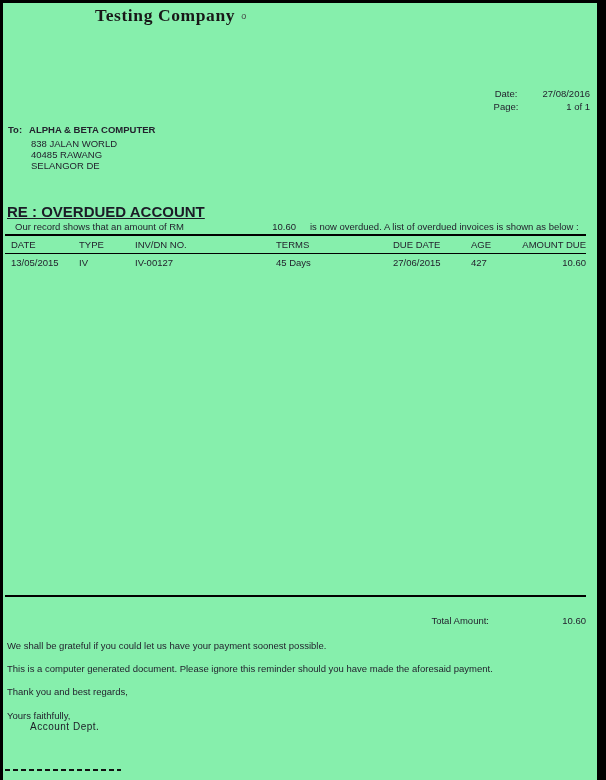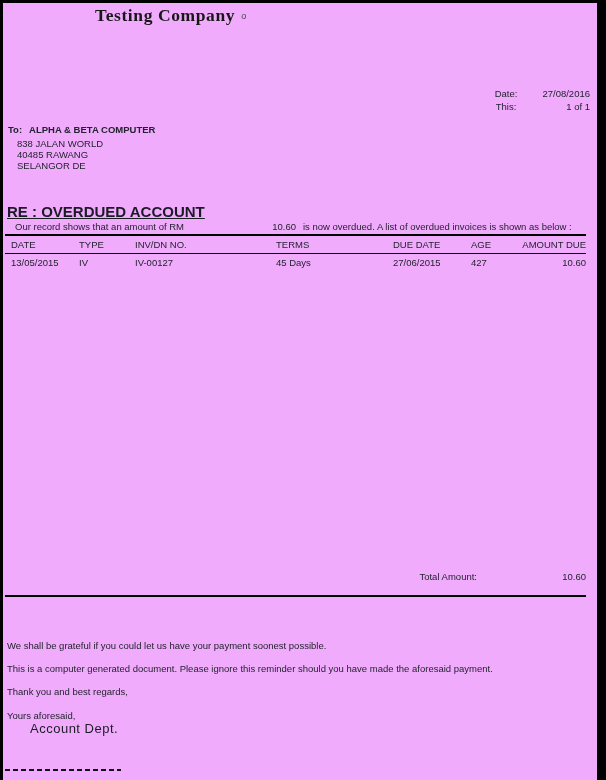--- a/index.html
+++ b/index.html
@@ -3,21 +3,21 @@
 <meta charset="utf-8">
 <style>
   * { margin: 0; padding: 0; box-sizing: border-box; }
   html, body { width: 606px; height: 780px; background: #4a4a4a; }
   body { font-family: "Liberation Sans", sans-serif; }
 
   .report-page {
     position: relative;
     width: 606px;
     height: 780px;
-    background: #f0abfc;
+    background: #86efac;
     border-top: 3px solid #000;
     border-left: 3px solid #000;
     border-right: 9px solid #000;
     overflow: hidden;
     color: #23232e;
     font-size: 9.5px;
   }
 
   .company-title {
     position: absolute;
@@ -44,72 +44,71 @@
     top: 84px; right: 7px;
     line-height: 13px;
   }
   .meta-row { display: flex; }
   .meta-label { width: 36px; text-align: center; }
   .meta-value { width: 60px; text-align: right; margin-left: 6px; }
 
   .recipient-block { position: absolute; left: 2px; top: 121px; }
   .recipient-line1 { margin-left: 3px; margin-bottom: 2px; line-height: 12px; font-weight: bold; }
   .recipient-name { margin-left: 7px; }
-  .recipient-addr { margin-left: 12px; line-height: 11px; }
+  .recipient-addr { margin-left: 26px; line-height: 11px; }
 
   .subject-heading {
     position: absolute;
     left: 4px; top: 200px;
     font-size: 15px;
     font-weight: bold;
     text-decoration: underline;
     color: #1b1b26;
   }
 
   .intro-line {
     position: absolute;
     left: 12px; top: 218px;
     display: flex;
     white-space: nowrap;
   }
   .intro-amount { display: inline-block; width: 112px; text-align: right; }
-  .intro-part2 { margin-left: 7px; }
+  .intro-part2 { margin-left: 14px; }
 
   .invoice-table { position: absolute; left: 2px; top: 231px; width: 581px; }
   .rule-thick { height: 2px; background: #000; }
   .rule-thin { height: 1px; background: #000; }
   .tbl-grid {
     display: grid;
     grid-template-columns: 68px 56px 141px 117px 78px 26px 1fr;
     padding: 3px 0 3px 6px;
     white-space: nowrap;
   }
   .tbl-grid .c-age { text-align: left; }
   .tbl-grid .c-amt { text-align: right; }
 
   .total-rule { position: absolute; left: 2px; top: 592px; width: 581px; height: 2px; background: #000; }
   .total-row {
     position: absolute;
-    left: 2px; top: 568px; width: 581px;
+    left: 2px; top: 612px; width: 581px;
     display: flex;
     justify-content: flex-end;
-    gap: 12px;
   }
   .total-value { display: inline-block; width: 97px; text-align: right; }
 
   .closing-line { position: absolute; left: 4px; white-space: nowrap; }
   .l1 { top: 637px; text-align: center; }
   .l2 { top: 660px; }
   .l3 { top: 683px; }
   .l4 { top: 707px; }
 
   .signature-name {
     position: absolute;
     left: 27px; top: 718px;
-    font-size: 13px;
+    font-size: 10px;
     letter-spacing: 0.5px;
     color: #1c1c26;
   }
   .signature-dashes {
     position: absolute;
     left: 2px; top: 766px;
     width: 116px; height: 2px;
     background: repeating-linear-gradient(90deg, #111 0px, #111 5px, transparent 5px, transparent 8px);
   }
 </style>
@@ -121,21 +120,21 @@
   <div class="company-title">
     <span>Testing Company</span><span class="company-suffix">o</span>
   </div>
 
   <div class="meta-block">
     <div class="meta-row">
       <span class="meta-label">Date:</span>
       <span class="meta-value">27/08/2016</span>
     </div>
     <div class="meta-row">
-      <span class="meta-label">This:</span>
+      <span class="meta-label">Page:</span>
       <span class="meta-value">1 of 1</span>
     </div>
   </div>
 
   <div class="recipient-block">
     <div class="recipient-line1">
       <span>To:</span><span class="recipient-name">ALPHA &amp; BETA COMPUTER</span>
     </div>
     <div class="recipient-addr">838 JALAN WORLD</div>
     <div class="recipient-addr">40485 RAWANG</div>
@@ -175,18 +174,18 @@
 
   <div class="total-rule"></div>
   <div class="total-row">
     <span>Total Amount:</span>
     <span class="total-value">10.60</span>
   </div>
 
   <div class="closing-line l1">We shall be grateful if you could let us have your payment soonest possible.</div>
   <div class="closing-line l2">This is a computer generated document. Please ignore this reminder should you have made the aforesaid payment.</div>
   <div class="closing-line l3">Thank you and best regards,</div>
-  <div class="closing-line l4">Yours aforesaid,</div>
+  <div class="closing-line l4">Yours faithfully,</div>
 
   <div class="signature-name">Account Dept.</div>
   <div class="signature-dashes"></div>
 
 </div>
 
 </body></html>

